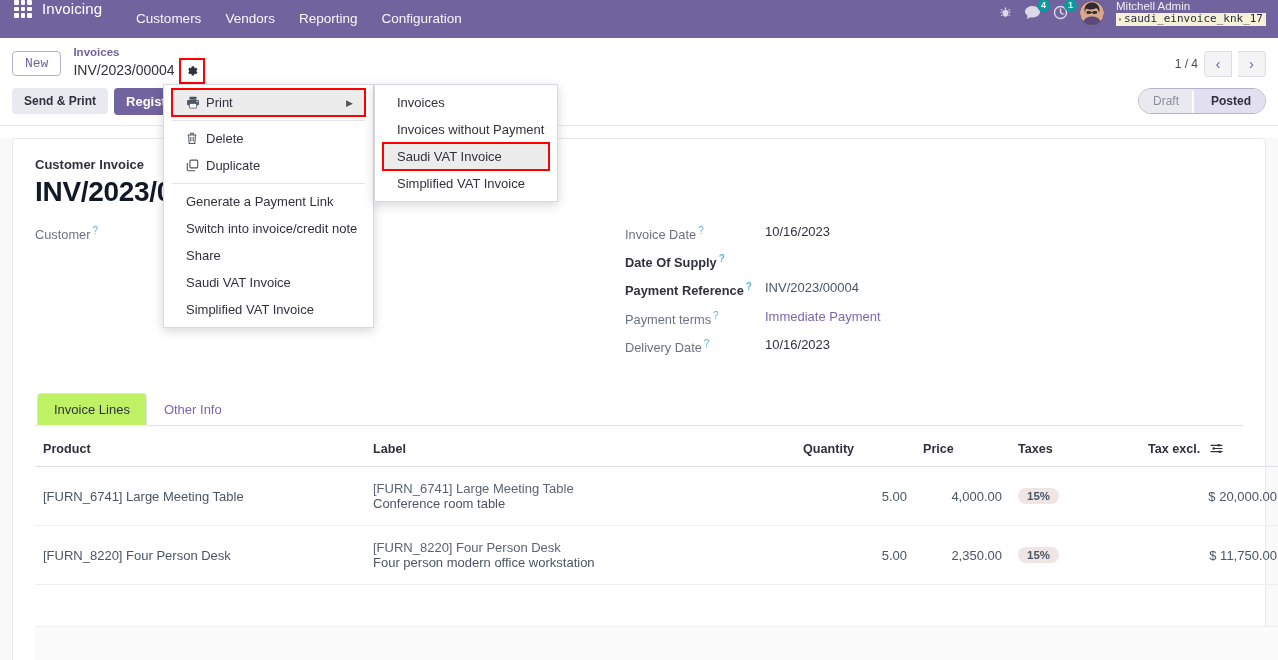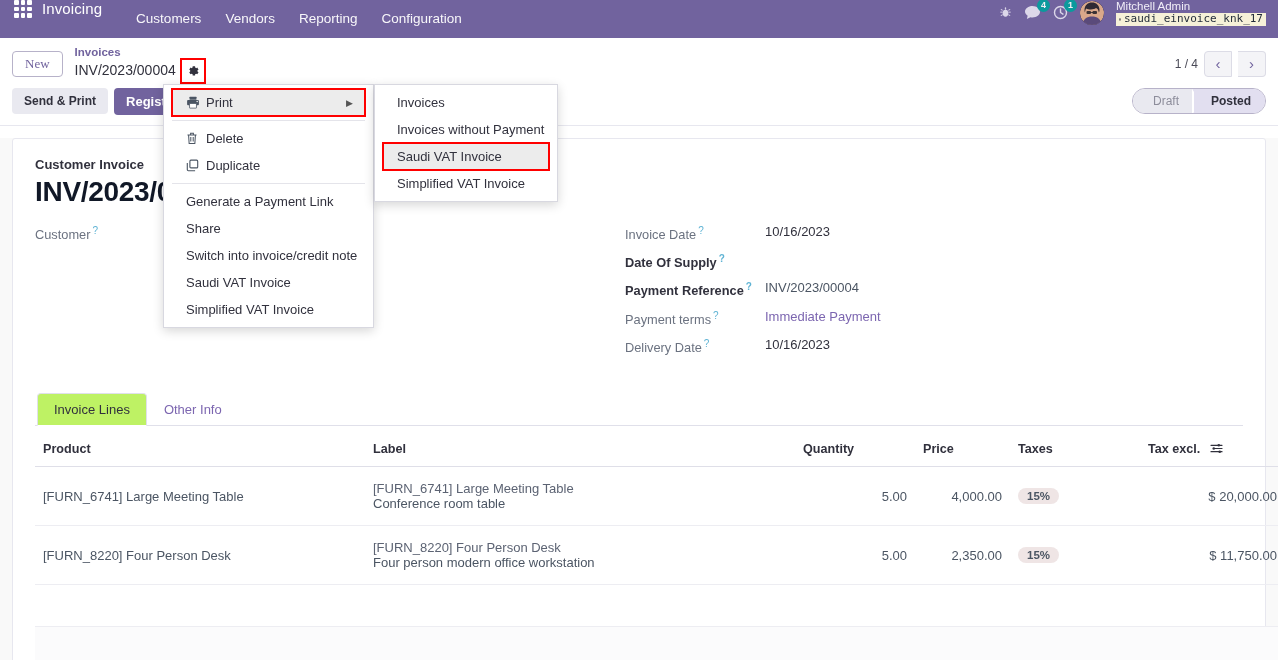--- a/index.html
+++ b/index.html
@@ -35,21 +35,21 @@
   .user-block { display: flex; flex-direction: column; line-height: 1.15; cursor: pointer; max-width: 150px;}
   .user-name { font-size: 11.5px; color: #f1eef8; white-space: nowrap; }
   .db-badge { font-size: 11px; background: #f6f1d8; color: #1f2937; padding: 0 3px;
      white-space: nowrap; overflow: hidden; font-family: "DejaVu Sans Mono", monospace; display:flex; align-items:center; gap:3px;}
 
   
   .control-panel { background: #fff; border-bottom: 1px solid #e7e7ef; position: relative; }
   .cp-top { display: flex; align-items: center; padding: 8px 12px 4px 12px; min-height: 44px; }
   .new-btn {
     border: 1px solid #b7b2c9; background: #fff; color: #71639e; border-radius: 4px;
-    font-size: 13px; padding: 4px 12px; cursor: pointer; font-family: Liberation Serif, serif;
+    font-size: 13px; padding: 4px 12px; cursor: pointer; font-family: Liberation Mono, monospace;
   }
   .breadcrumb { margin-left: 12px; line-height: 1.2; }
   .bc-parent { font-size: 11.5px; color: #71639e; cursor: pointer; display: block; font-weight:600;}
   .bc-current-row { display: flex; align-items: center; gap: 6px; }
   .bc-current { font-size: 14px; color: #31313d; }
   .gear-wrap { position: relative; display:flex; align-items:center; justify-content:center;
       width: 22px; height: 22px; cursor: pointer; }
   .gear-wrap.annot { outline: 2px solid #ff0000; }
   .pager { margin-left: auto; display: flex; align-items: center; gap: 6px; }
   .pager-text { font-size: 12px; color: #4a4a57; }
@@ -68,21 +68,21 @@
     font-family: inherit;
   }
   .btn-pri {
     background: #71639e; color: #fff; border: none; border-radius: 4px;
     font-size: 13px; font-weight: 600; padding: 6px 12px; cursor: pointer; margin-right: 6px;
     font-family: inherit;
   }
   .statusbar { margin-left: auto; display: flex; border: 1px solid #b7b2c9; border-radius: 14px; overflow: hidden; height: 26px;}
   .status-item { font-size: 12px; padding: 0 14px 0 18px; display: flex; align-items: center;
     position: relative; background: #e9e9f0; color: #8d8d9b; }
-  .status-item:first-child { padding-left: 20px; }
+  .status-item:first-child { padding-left: 14px; }
   .status-item.active { background: #e2dff0; color: #31313d; font-weight: 600; }
   .status-item + .status-item::before {
     content: ''; position: absolute; left: -1px; top: 0; border-left: 9px solid #fff;
     border-top: 13px solid transparent; border-bottom: 13px solid transparent;
   }
   .status-item + .status-item::after {
     content: ''; position: absolute; left: 1px; top: 0; border-left: 9px solid #e2dff0;
     border-top: 13px solid transparent; border-bottom: 13px solid transparent;
   }
 
@@ -411,24 +411,24 @@
           <path d="M9.8 12.6H2.6a1.2 1.2 0 0 1-1.2-1.2V4.2"></path>
         </svg>
       </span>
       <span>Duplicate</span>
     </div>
     <div class="menu-sep"></div>
     <div class="menu-item">
       <span>Generate a Payment Link</span>
     </div>
     <div class="menu-item">
+      <span>Switch into invoice/credit note</span>
+    </div>
+    <div class="menu-item">
       <span>Share</span>
-    </div>
-    <div class="menu-item">
-      <span>Switch into invoice/credit note</span>
     </div>
     <div class="menu-item">
       <span>Saudi VAT Invoice</span>
     </div>
     <div class="menu-item">
       <span>Simplified VAT Invoice</span>
     </div>
   </div>
 
   <div class="menu menu-sub">

